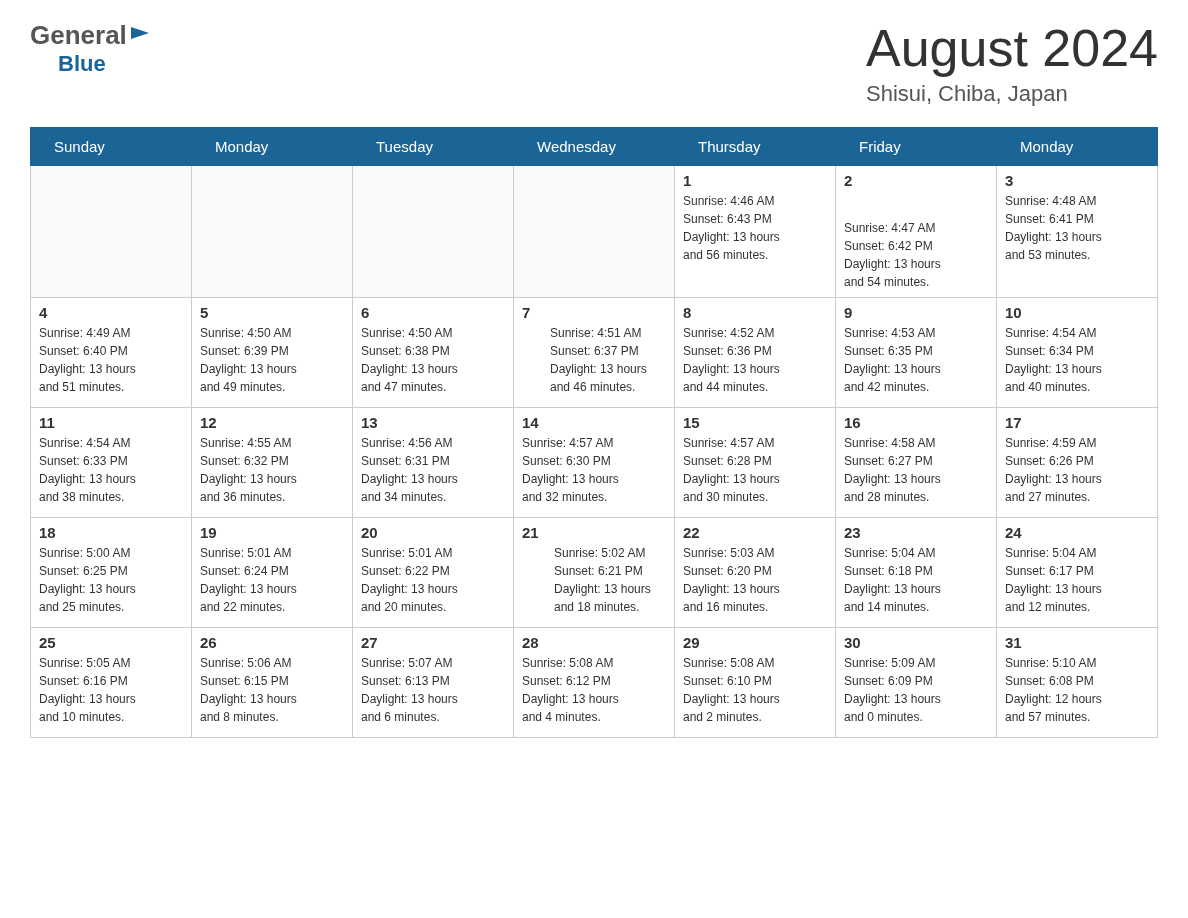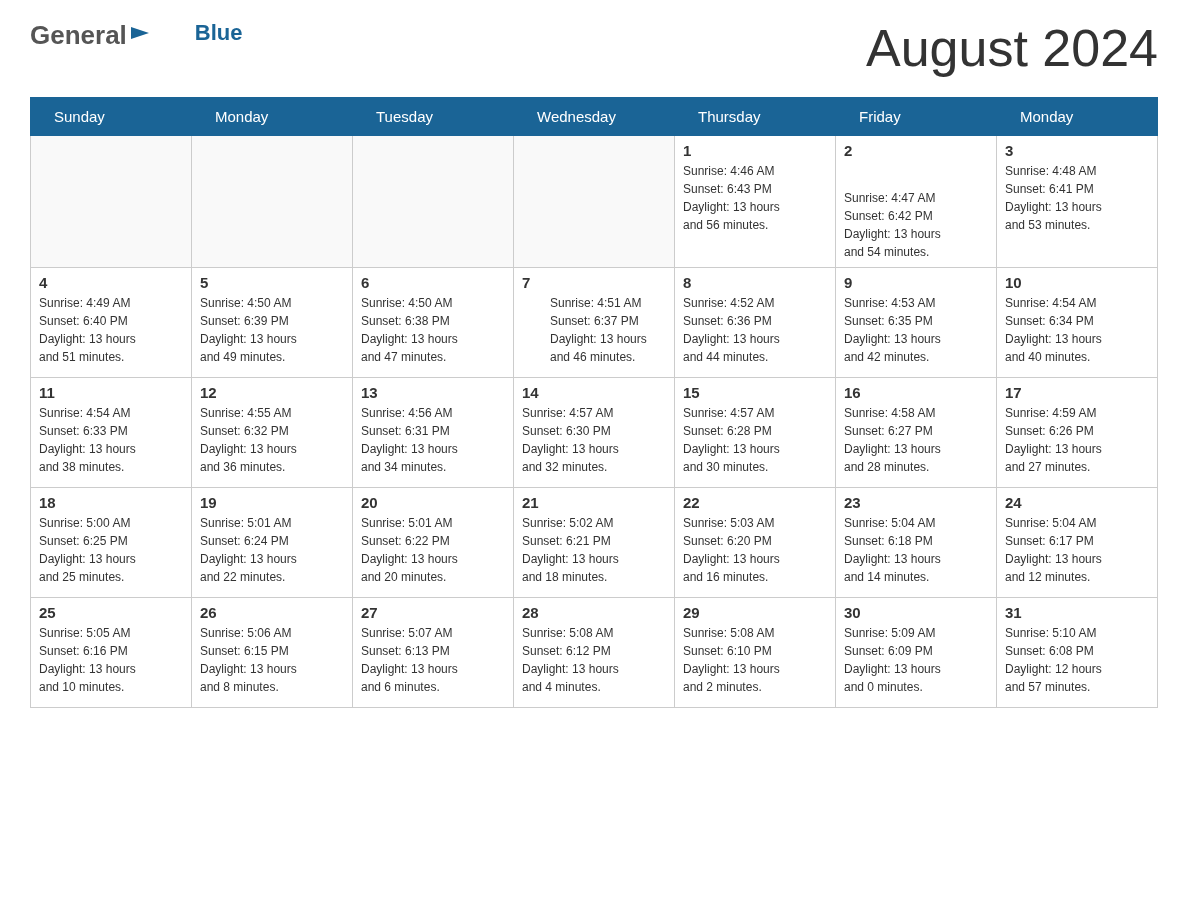--- a/index.html
+++ b/index.html
@@ -62,22 +62,21 @@
       display: block;
       margin-bottom: 3px;
     }
     .day-info {
       font-size: 12px;
       color: #333;
       line-height: 1.5;
     }
     .logo-block {
       display: flex;
-      flex-direction: row;
-      gap: 16px;
+      flex-direction: column;
     }
     .logo-line1 {
       display: flex;
       align-items: center;
       font-size: 26px;
       font-weight: bold;
       color: #555;
     }
     .logo-line2 {
       font-size: 22px;
@@ -94,20 +93,21 @@
     <div class="logo-line1">
       <span>General</span>
       <svg width="22" height="22" viewBox="0 0 22 22" style="margin-left:2px;vertical-align:middle;">
         <polygon points="2,2 20,8 2,14" fill="#1a6496"></polygon>
       </svg>
     </div>
     <div class="logo-line2">Blue</div>
   </div>
   <div class="title-section">
     <div class="month-title">August 2024</div>
+    <div class="location">Shisui, Chiba, Japan</div>
   </div>
 </div>
 
 <table class="calendar">
   <thead>
     <tr>
     <th>Sunday</th>
         <th>Monday</th>
         <th>Tuesday</th>
         <th>Wednesday</th>
@@ -263,21 +263,21 @@
         </td>
         <td>
           <span class="day-number">20</span>
           <div class="day-info" style="white-space: pre-line;">Sunrise: 5:01 AM
 Sunset: 6:22 PM
 Daylight: 13 hours
 and 20 minutes.</div>
         </td>
         <td>
           <span class="day-number">21</span>
-          <div class="day-info" style="white-space: pre-line;">Sunrise: 5:02 AM
+          <div class="day-info" style="white-space: pre-line; margin-left: 32px;">Sunrise: 5:02 AM
 Sunset: 6:21 PM
 Daylight: 13 hours
 and 18 minutes.</div>
         </td>
         <td>
           <span class="day-number">22</span>
           <div class="day-info" style="white-space: pre-line;">Sunrise: 5:03 AM
 Sunset: 6:20 PM
 Daylight: 13 hours
 and 16 minutes.</div>

